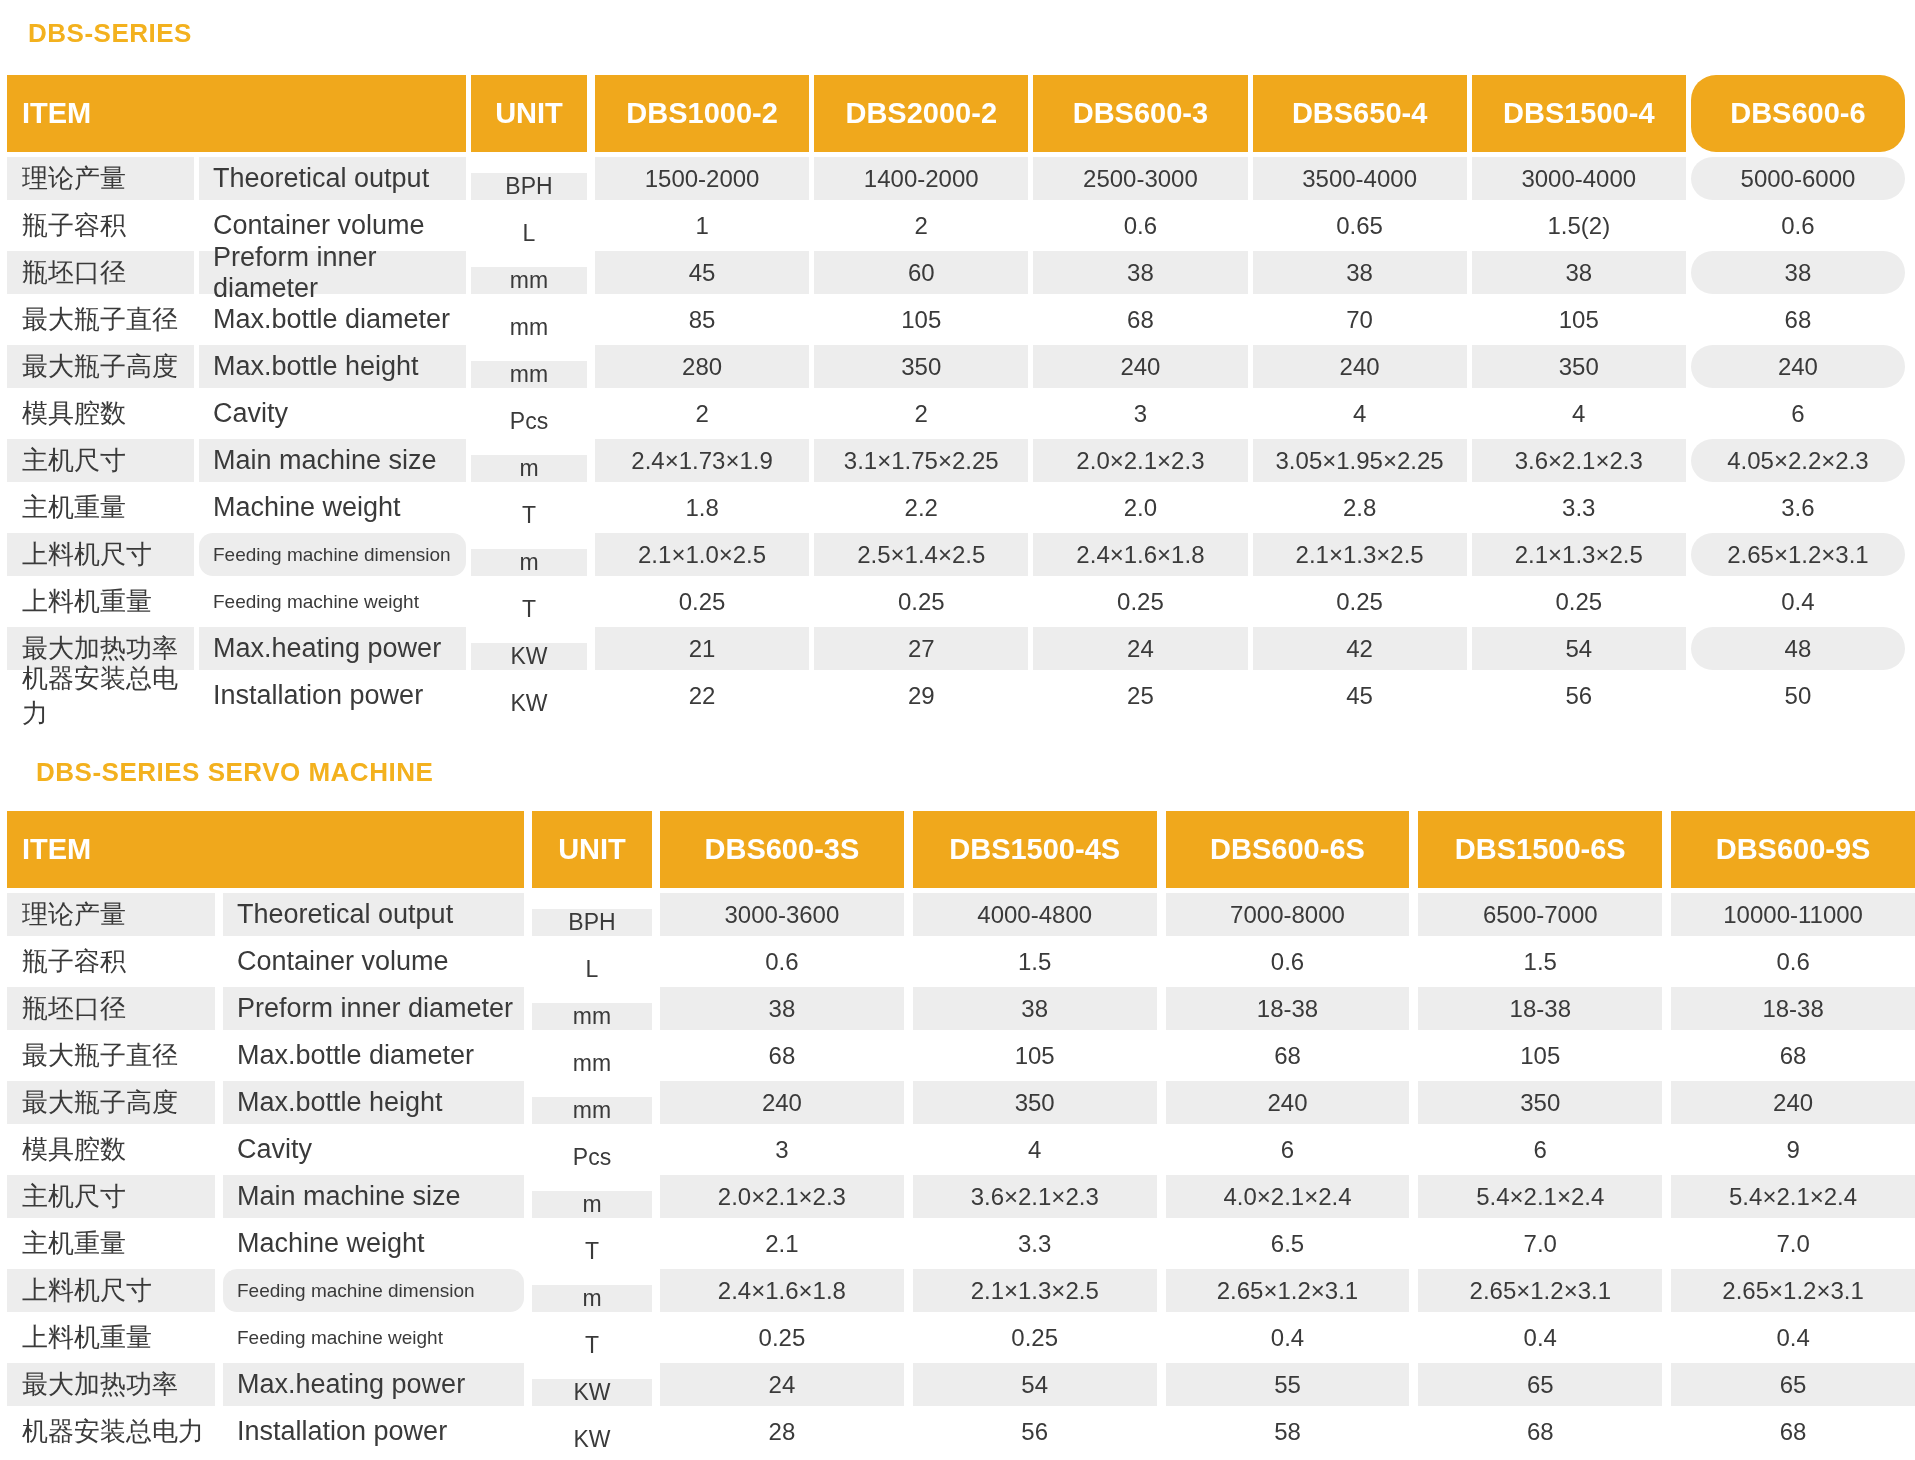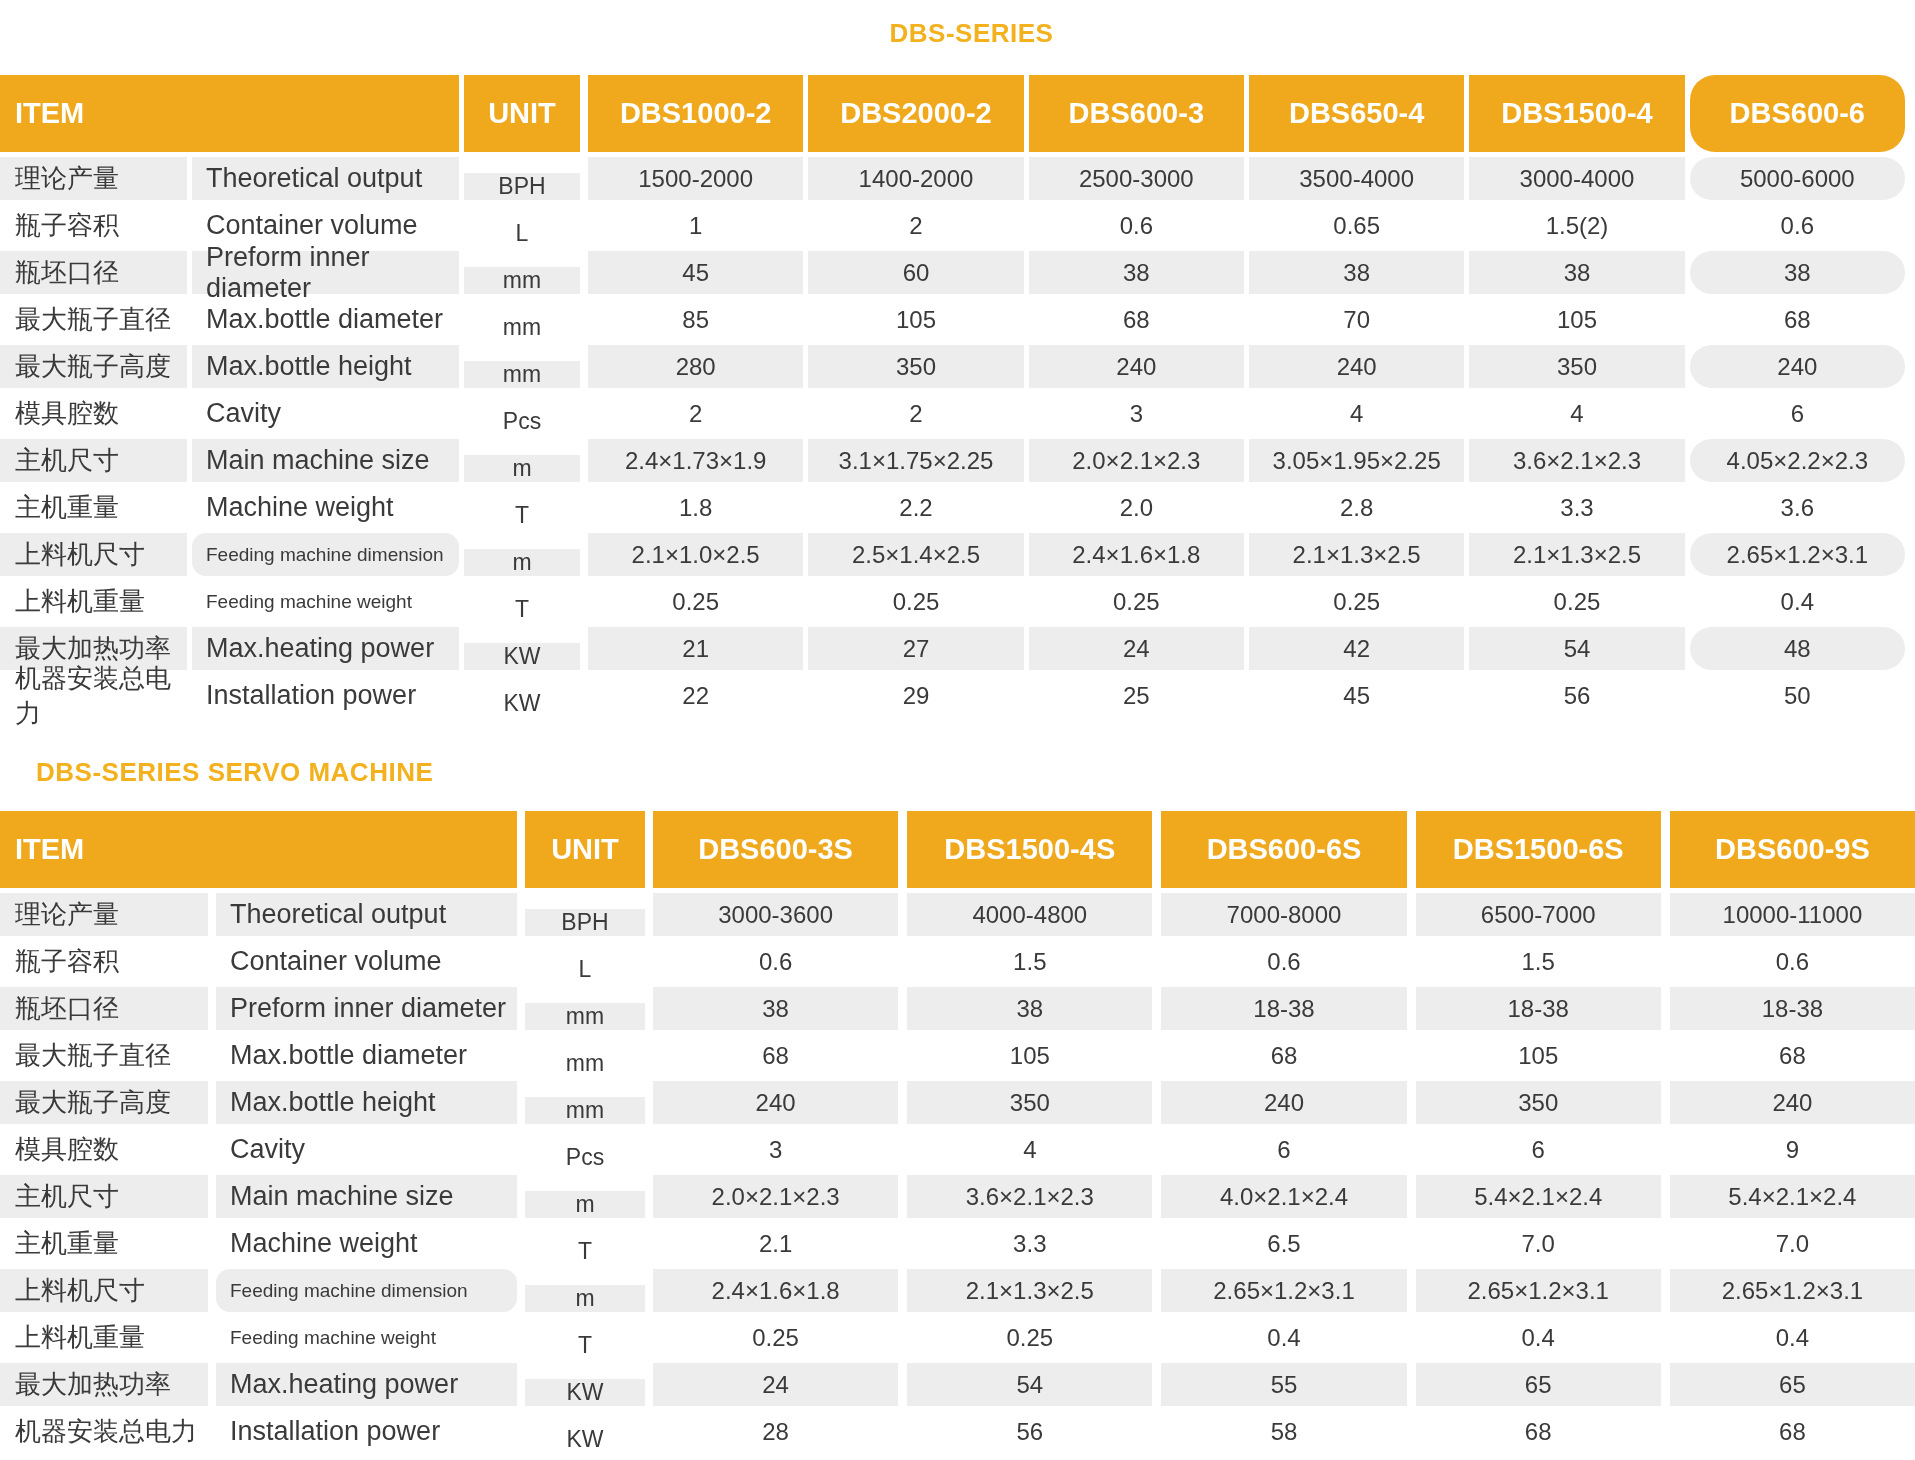--- a/index.html
+++ b/index.html
@@ -14,24 +14,24 @@
   }
   .page { width: 1915px; height: 1460px; position: relative; }
 
   .section-title {
     margin: 0;
     font-size: 26px;
     font-weight: bold;
     color: var(--title_accent, #f3b11e);
     letter-spacing: 0.5px;
   }
-  #title1 { padding-top: 18px; margin-left: 28px; text-align: center; }
+  #title1 { padding-top: 18px; margin-left: 28px; }
   #title2 { margin-top: 40px; margin-left: 36px; }
 
-  .spec-table { width: 1915px; }
+  .spec-table { width: 1915px; padding-left: 7px; }
   #table1 { margin-top: 26px; }
   #table2 { margin-top: 23px; }
 
   .hdr-row { display: flex; height: 77px; }
   .hdr-cell {
     background: var(--accent, #f0a81c);
     color: var(--header_text, #ffffff);
     font-weight: bold;
     font-size: 29px;
     display: flex;

